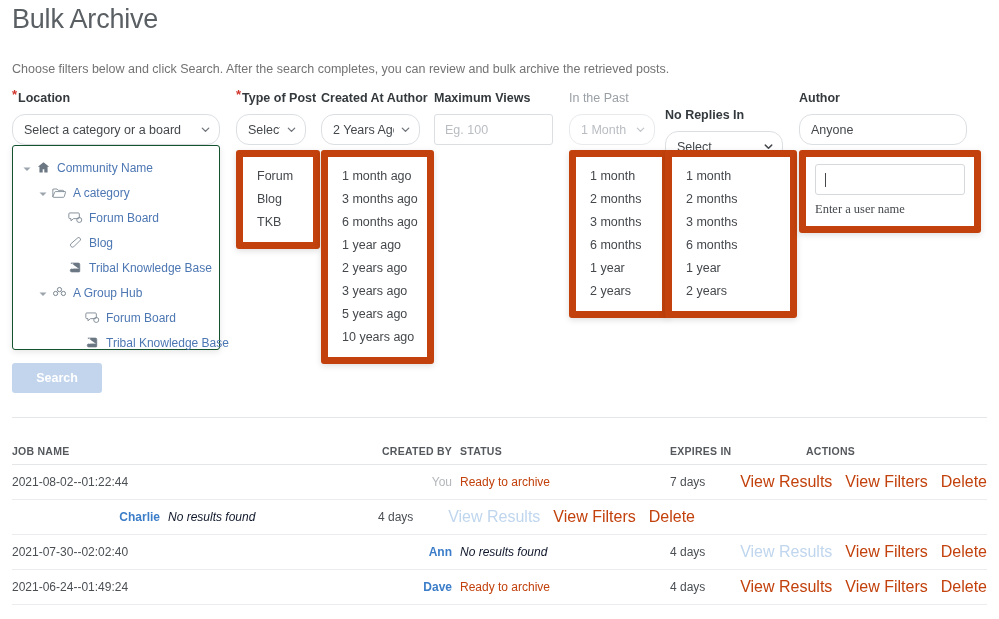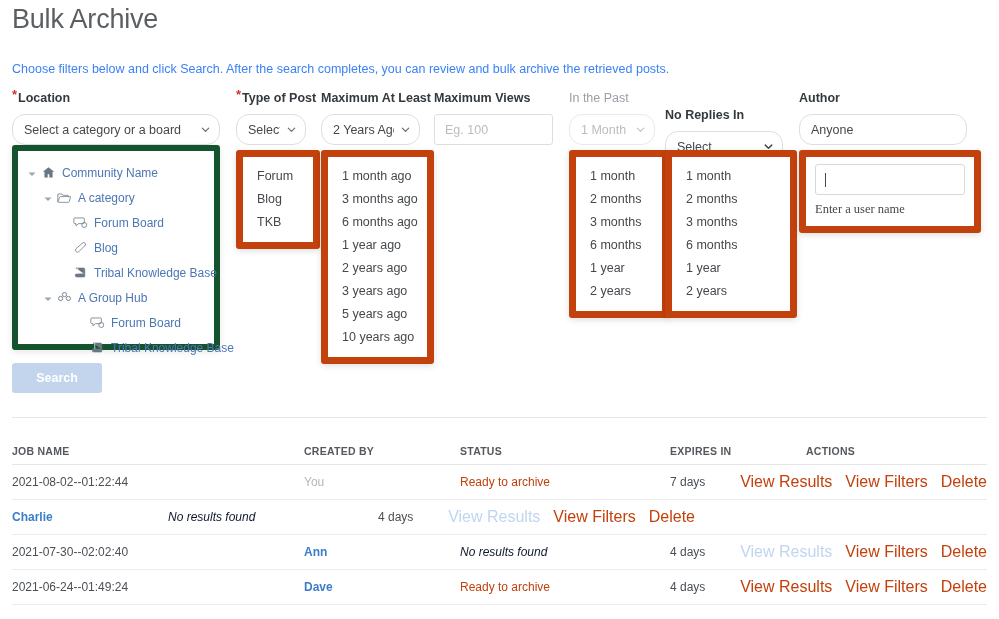--- a/index.html
+++ b/index.html
@@ -25,21 +25,21 @@
     font-size: 27px;
     font-weight: 400;
     color: #5a5f63;
     letter-spacing: -0.2px;
   }
   #page-desc {
     position: absolute;
     left: 12px;
     top: 62px;
     font-size: 12.5px;
-    color: #3b82f6;
+    color: #737373;
     white-space: nowrap;
   }
 
   
   .filter-col {
     position: absolute;
     top: 90px;
   }
   .field-label {
     font-size: 12.5px;
@@ -125,21 +125,21 @@
 
   
   #location-tree {
     position: absolute;
     left: 12px;
     top: 145px;
     width: 208px;
     height: 205px;
     box-sizing: border-box;
     background: #fff;
-    border: 6px solid #14532d;
+    border: 1px solid #14532d;
     border-radius: 3px;
     box-shadow: 0 2px 6px rgba(0,0,0,0.10);
     padding: 9px 0 0 0;
     z-index: 20;
   }
   .tree-row {
     display: flex;
     align-items: center;
     height: 25px;
     font-size: 12px;
@@ -212,21 +212,21 @@
     height: 26px;
   }
   .tbl-head .cell {
     font-size: 10.5px;
     font-weight: bold;
     color: #55595d;
     letter-spacing: 0.25px;
   }
   .cell { flex: none; box-sizing: border-box; padding-right: 8px; }
   .c-job     { width: 292px; color: #4a4f54; }
-  .c-created { width: 156px; }
+  .c-created { width: 156px; text-align: right; }
   .c-status  { width: 210px; }
   .c-expires { width: 136px; color: #4a4f54; }
   .c-actions { width: 181px; display: flex; justify-content: flex-end; gap: 13px; padding-right: 0; }
 
   .link { color: #c2410c; cursor: pointer; }
   .link-bold { color: #3b7dc9; font-weight: bold; cursor: pointer; }
   .link-dim { color: #bfd6ee; cursor: default; }
   .txt-dim { color: #b3b7bb; }
   .txt-italic { font-style: italic; color: #0f172a; }
   .act { font-size: 16px; white-space: nowrap; }
@@ -255,21 +255,21 @@
     <span class="sel-text">Select</span>
     <span class="chev">
         <svg viewBox="0 0 12 12" width="11" height="11">
           <path d="M2.5 4.5 L6 8 L9.5 4.5" fill="none" stroke="#6c7278" stroke-width="1.4" stroke-linecap="round" stroke-linejoin="round"></path>
         </svg>
       </span>
   </div>
 </div>
 
 <div class="filter-col" style="left:321px; width:99px;">
-  <div class="field-label">Maximum At Least</div>
+  <div class="field-label">Created At Author</div>
   <div class="select-box">
     <span class="sel-text">2 Years Ago</span>
     <span class="chev">
         <svg viewBox="0 0 12 12" width="11" height="11">
           <path d="M2.5 4.5 L6 8 L9.5 4.5" fill="none" stroke="#6c7278" stroke-width="1.4" stroke-linecap="round" stroke-linejoin="round"></path>
         </svg>
       </span>
   </div>
 </div>
 

